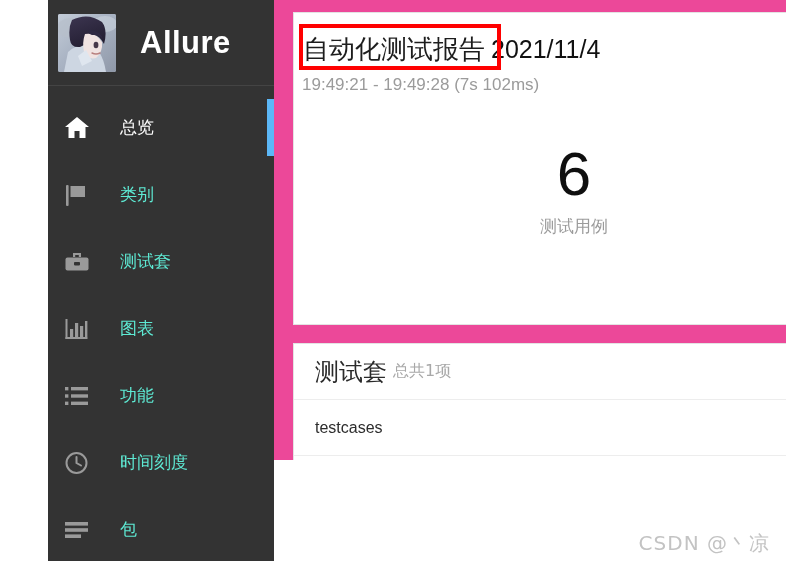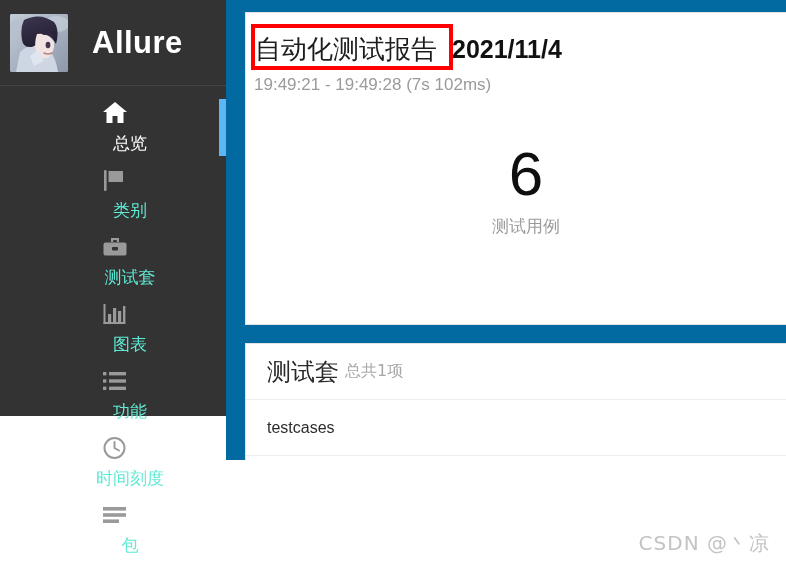--- a/index.html
+++ b/index.html
@@ -14,24 +14,25 @@
     position: relative;
     width: 786px;
     height: 561px;
     display: flex;
     background: #ffffff;
   }
 
   
   #sidebar {
     width: 226px;
-    height: 416px;
+    height: 561px;
     background: #333333;
     flex: 0 0 226px;
     position: relative;
+    margin-left: 48px;
   }
   #brand {
     height: 86px;
     display: flex;
     align-items: center;
     padding-left: 10px;
     border-bottom: 1px solid #444444;
   }
   #avatar {
     width: 58px;
@@ -51,21 +52,20 @@
     letter-spacing: 0.5px;
   }
   #nav { padding-top: 8px; }
   .nav-item {
     height: 67px;
     display: flex;
     align-items: center;
     padding-left: 16px;
     position: relative;
     cursor: pointer;
-    flex-direction: column;
   }
   .nav-icon {
     width: 38px;
     flex: 0 0 38px;
     display: flex;
     align-items: center;
     justify-content: flex-start;
     color: #9a9a9a;
   }
   .nav-item.active .nav-icon { color: #ffffff; }
@@ -85,21 +85,21 @@
     width: 7px;
     background: #5cb7f7;
     display: none;
   }
   .nav-item.active .nav-indicator { display: block; }
 
   
   #main {
     flex: 1;
     height: 460px;
-    background: #0369a1;
+    background: #ec4899;
     padding: 12px 0 0 19px;
     overflow: hidden;
     position: relative;
   }
   .card {
     background: #ffffff;
     border: 1px solid #e3e3e3;
     border-right: none;
     width: 560px;
     margin-bottom: 18px;
@@ -131,22 +131,22 @@
     top: -6px;
     width: 202px;
     height: 46px;
     border: 4px solid #ff0000;
     z-index: 1;
     pointer-events: none;
   }
   #report-date {
     font-size: 25px;
     color: #111111;
-    margin-left: 14px;
-    font-weight: bold;
+    margin-left: 5px;
+    font-weight: normal;
     white-space: nowrap;
   }
   #report-sub {
     margin-top: 6px;
     font-size: 17px;
     color: #9b9b9b;
     white-space: nowrap;
   }
   #stat-block {
     margin-top: 46px;

